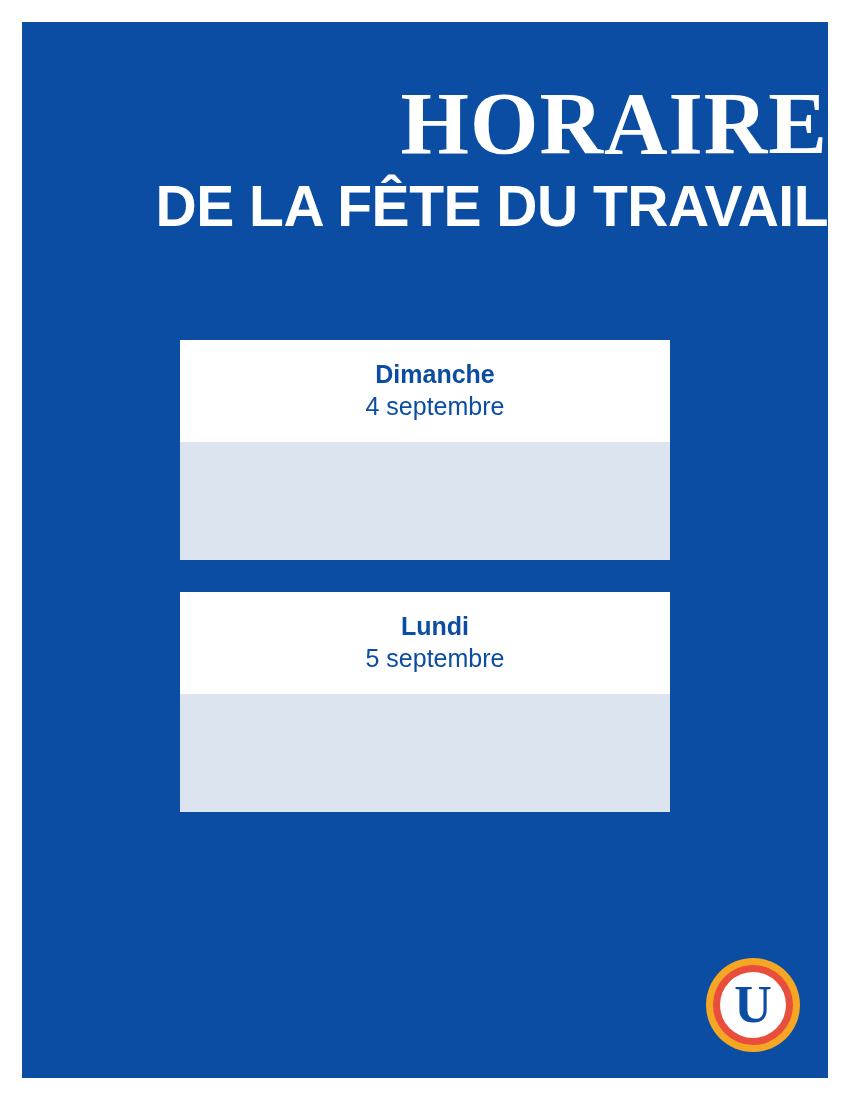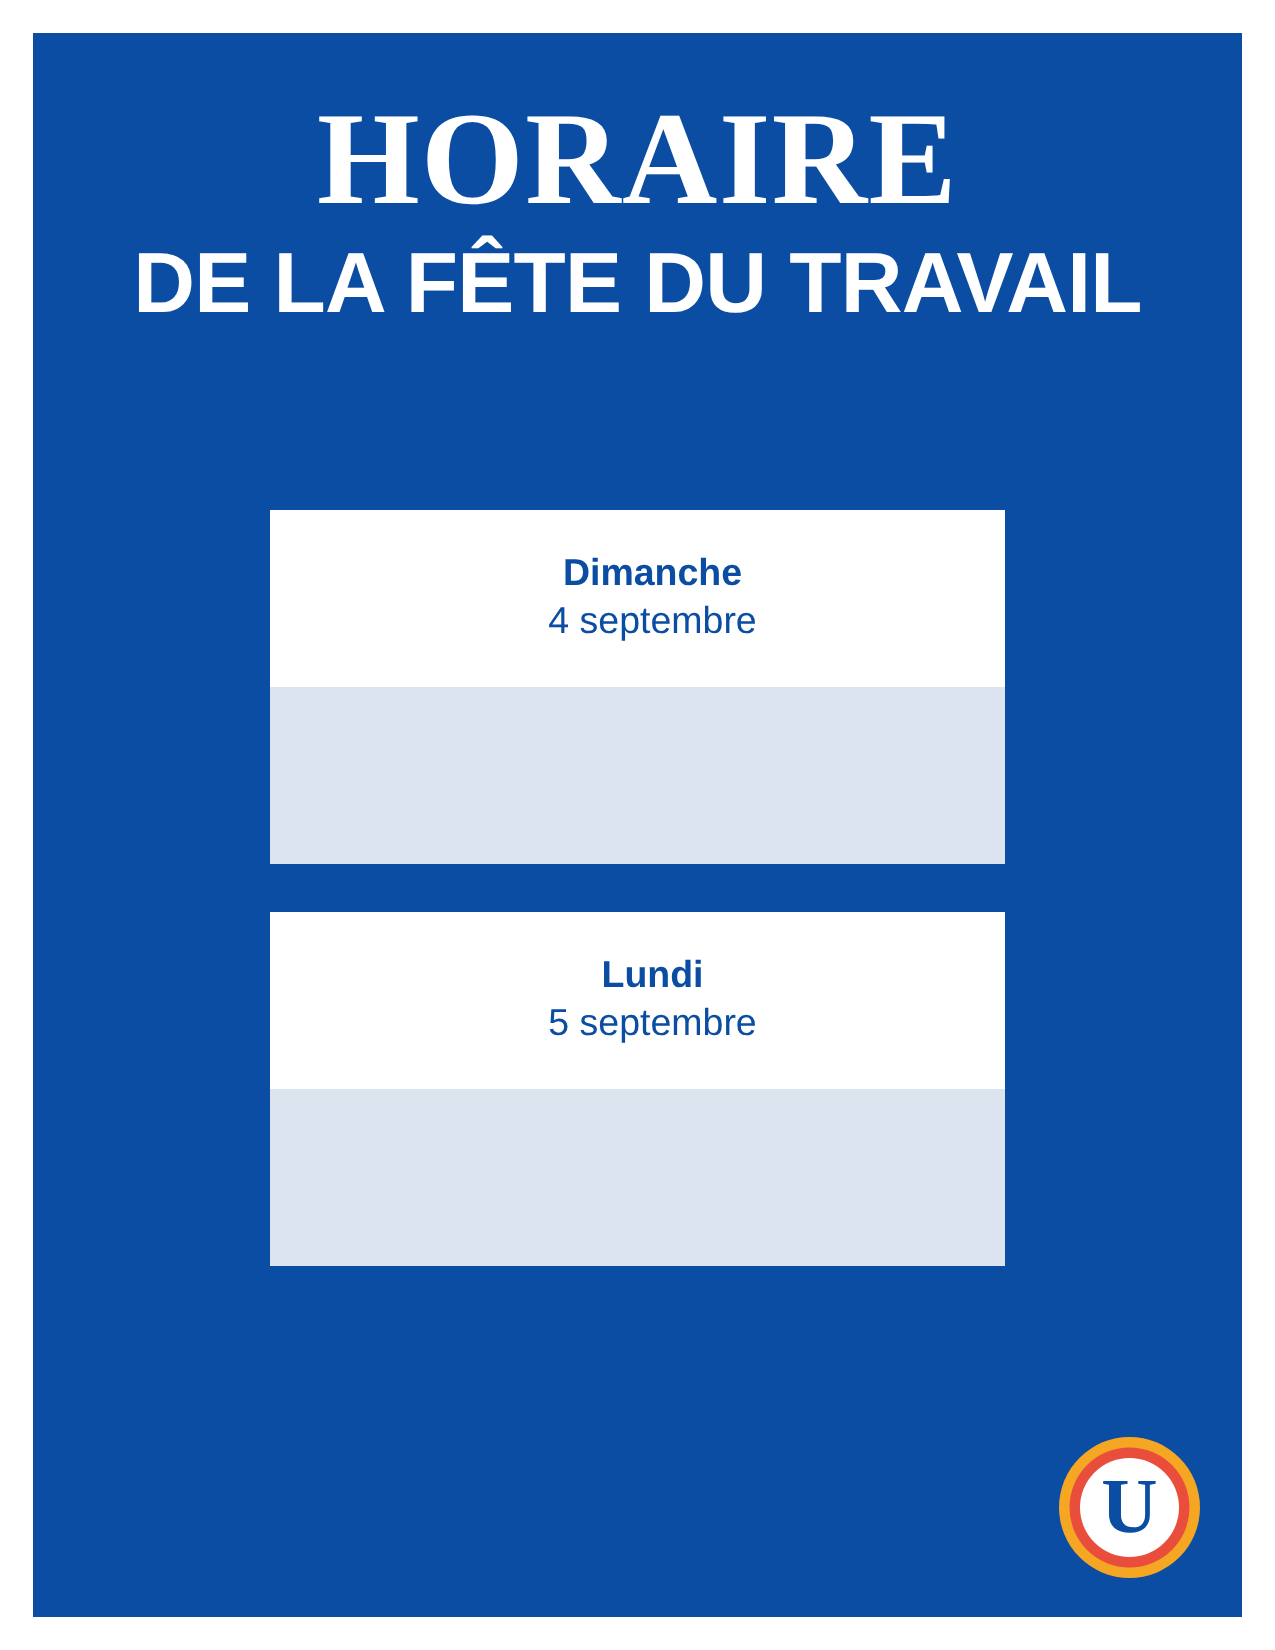--- a/index.html
+++ b/index.html
@@ -20,23 +20,23 @@
     top: 22px;
     width: 806px;
     height: 1056px;
     background: #0B4DA2;
     overflow: hidden;
   }
 
   .title-block {
     position: absolute;
     left: 0;
-    top: 41px;
+    top: 58px;
     width: 100%;
-    text-align: center;
+    text-align: right;
   }
 
   .title-main {
     font-family: "Liberation Serif", serif;
     font-weight: bold;
     font-size: 88px;
     line-height: 1.0;
     color: #ffffff;
     letter-spacing: 1px;
     margin: 0;
@@ -59,21 +59,21 @@
     width: 490px;
   }
 
   .card {
     width: 490px;
     margin-bottom: 32px;
   }
 
   .card-head {
     background: #ffffff;
-    height: 118px;
+    height: 102px;
     display: flex;
     flex-direction: column;
     align-items: center;
     justify-content: center;
     padding-left: 20px;
   }
 
   .card-day {
     font-family: "Liberation Sans", sans-serif;
     font-weight: bold;

